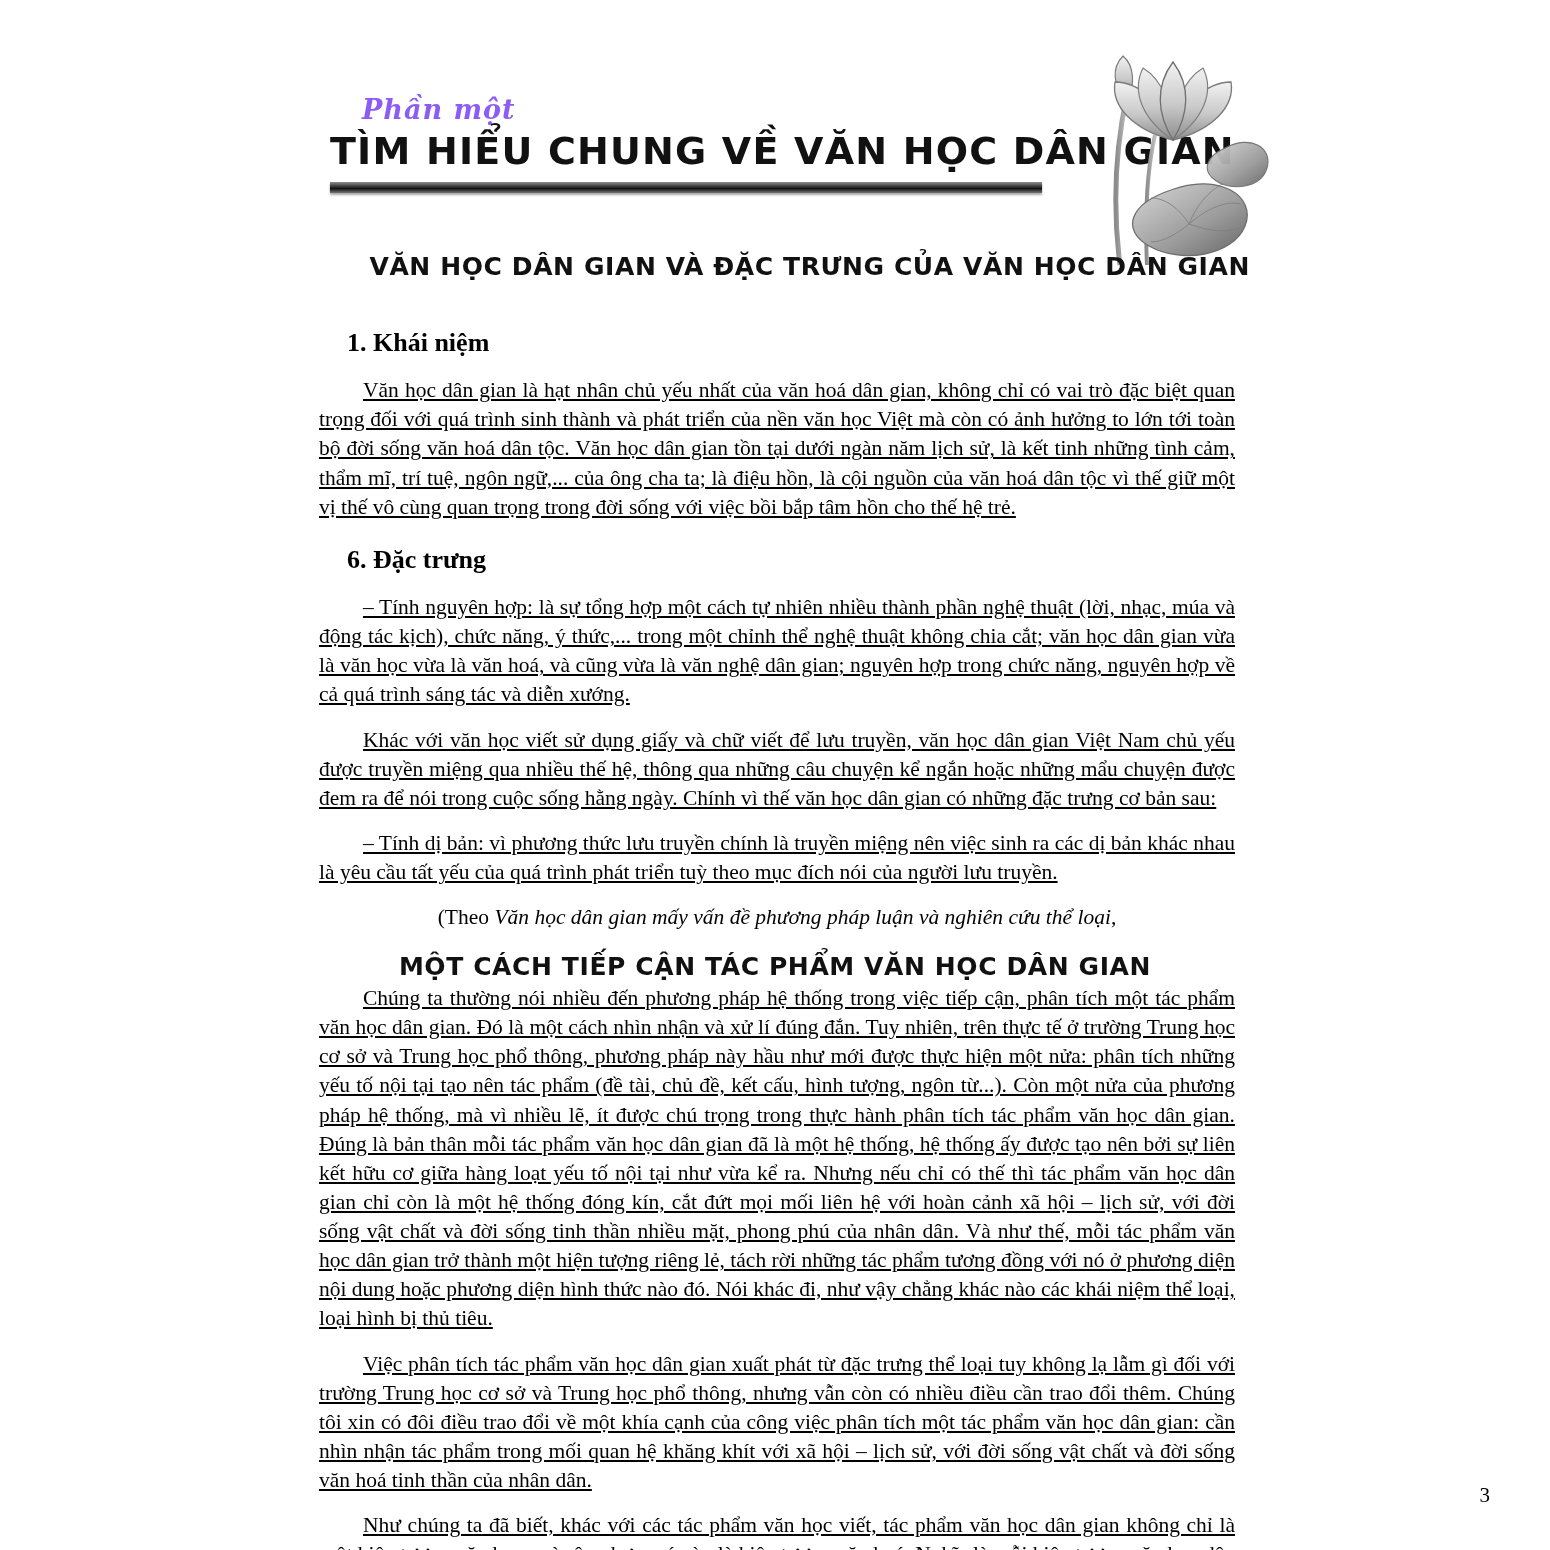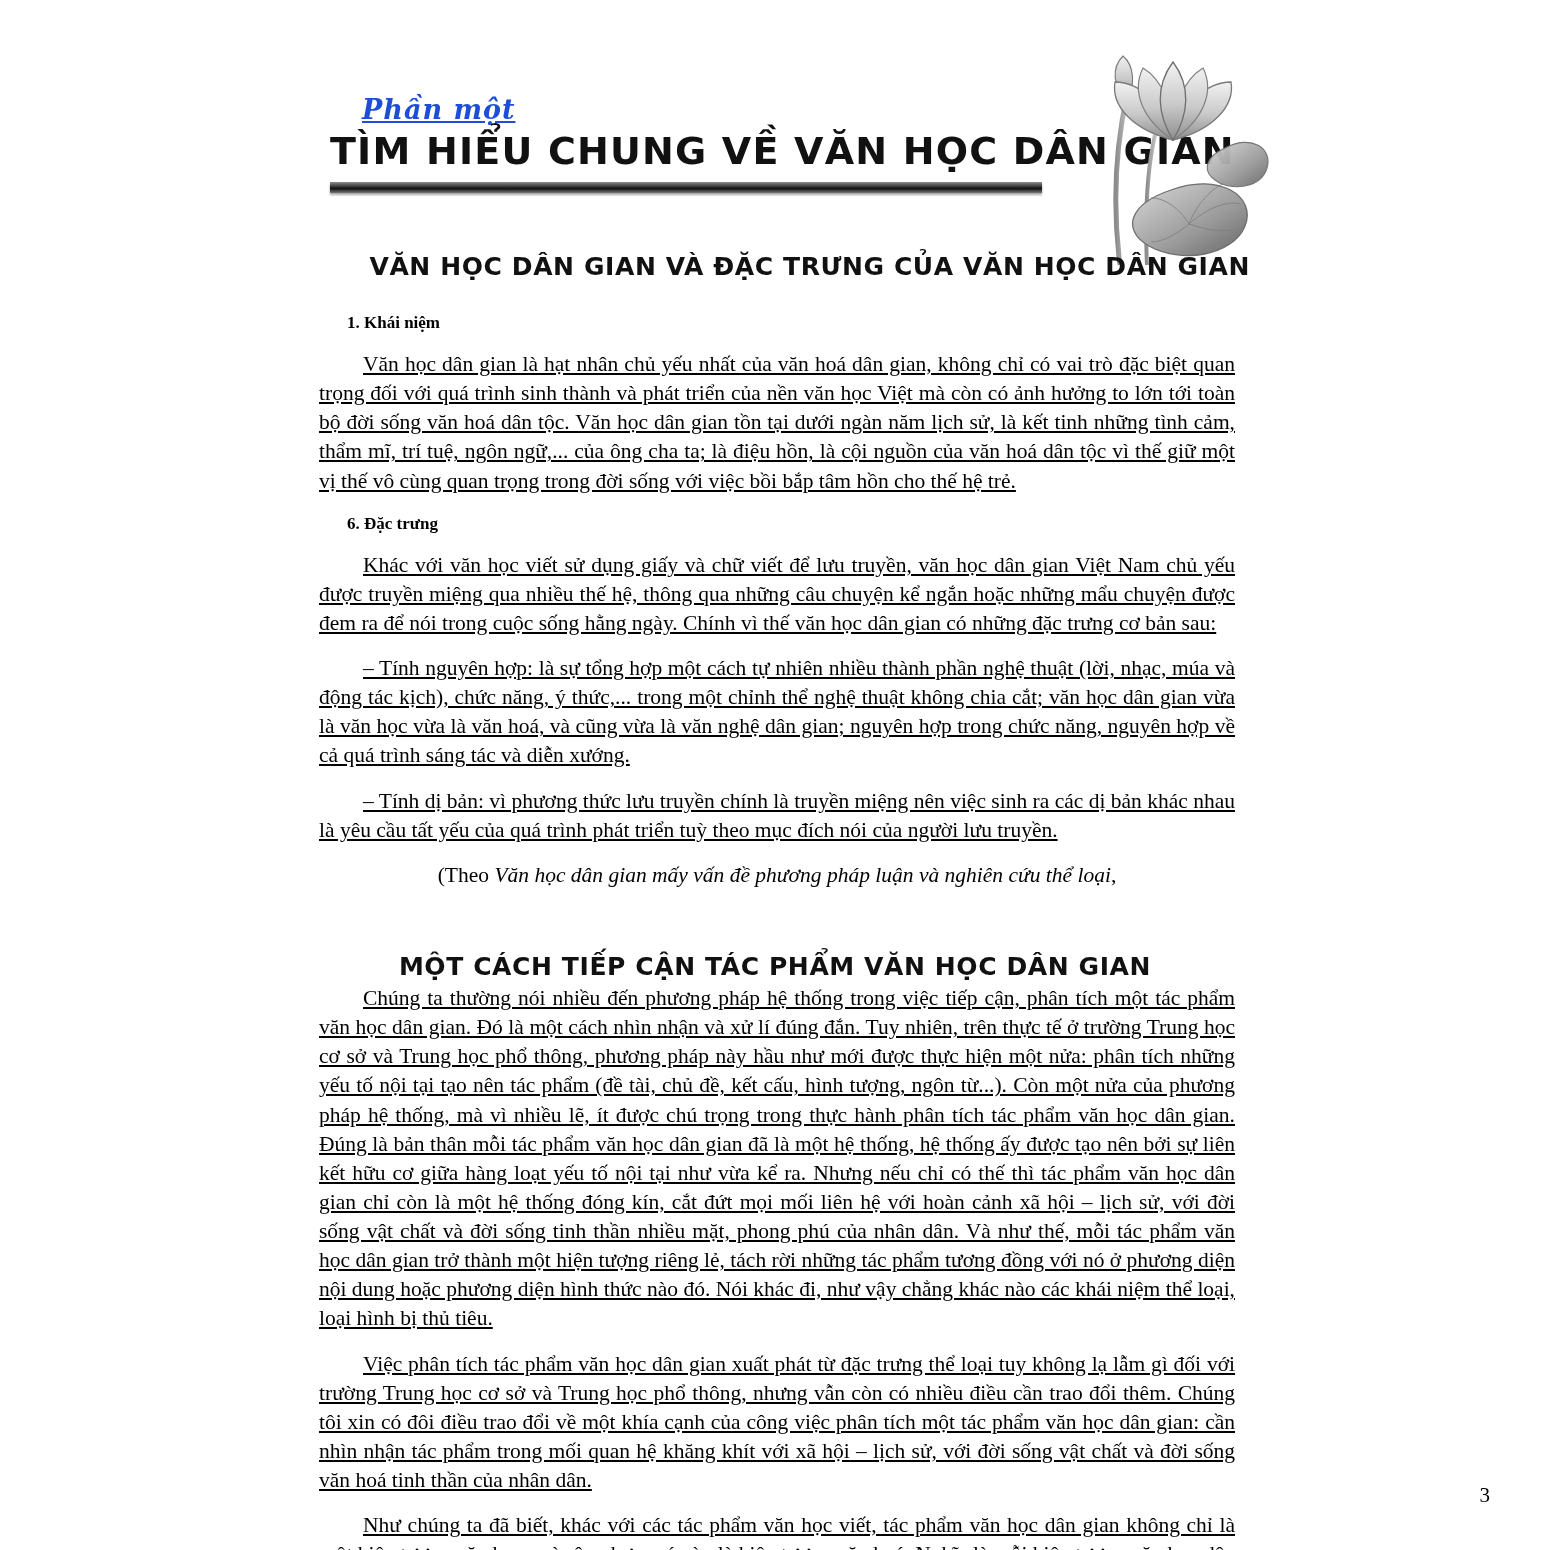--- a/index.html
+++ b/index.html
@@ -28,24 +28,23 @@
     left: 330px;
     top: 95px;
     width: 720px;
   }
   .part-script {
     font-family: "DejaVu Serif", serif;
     font-style: italic;
     font-weight: bold;
     font-size: 27px;
     letter-spacing: 1px;
-    color: #1d4ed8;
+    color: #8b5cf6;
     margin-left: 32px;
     line-height: 1.1;
-    text-decoration: underline;
   }
   .part-title {
     font-family: "DejaVu Sans", sans-serif;
     font-weight: bold;
     font-size: 38px;
     letter-spacing: 1.2px;
     color: #111;
     margin-top: 4px;
     white-space: nowrap;
   }
@@ -85,23 +84,23 @@
     width: 948px;
     font-size: 21.5px;
     line-height: 1.355;
     text-align: justify;
   }
   #content-1 { top: 305px; }
   #content-2 { top: 968px; }
 
   .sub-head {
     font-weight: bold;
-    font-size: 17px;
+    font-size: 26px;
     text-indent: 44px;
-    margin: 6px 0 0 0;
+    margin: 20px 0 0 0;
   }
   p.para {
     margin: 16px;
     text-indent: 44px;
     text-decoration: underline;
   }
   p.para.spaced { margin-top: 2px; }
   .attrib {
     margin: 4px 0 0 0;
     text-align: center;
@@ -177,22 +176,22 @@
       </g>
     </svg>
   </div>
 
   <div class="section-heading" id="heading-1">VĂN HỌC DÂN GIAN VÀ ĐẶC TRƯNG CỦA VĂN HỌC DÂN GIAN</div>
 
   <div class="content" id="content-1">
     <p class="sub-head">1. Khái niệm</p>
     <p class="para">Văn học dân gian là hạt nhân chủ yếu nhất của văn hoá dân gian, không chỉ có vai trò đặc biệt quan trọng đối với quá trình sinh thành và phát triển của nền văn học Việt mà còn có ảnh hưởng to lớn tới toàn bộ đời sống văn hoá dân tộc. Văn học dân gian tồn tại dưới ngàn năm lịch sử, là kết tinh những tình cảm, thẩm mĩ, trí tuệ, ngôn ngữ,... của ông cha ta; là điệu hồn, là cội nguồn của văn hoá dân tộc vì thế giữ một vị thế vô cùng quan trọng trong đời sống với việc bồi bắp tâm hồn cho thế hệ trẻ.</p>
     <p class="sub-head">6. Đặc trưng</p>
+    <p class="para">– Tính nguyên hợp: là sự tổng hợp một cách tự nhiên nhiều thành phần nghệ thuật (lời, nhạc, múa và động tác kịch), chức năng, ý thức,... trong một chỉnh thể nghệ thuật không chia cắt; văn học dân gian vừa là văn học vừa là văn hoá, và cũng vừa là văn nghệ dân gian; nguyên hợp trong chức năng, nguyên hợp về cả quá trình sáng tác và diễn xướng.</p>
     <p class="para">Khác với văn học viết sử dụng giấy và chữ viết để lưu truyền, văn học dân gian Việt Nam chủ yếu được truyền miệng qua nhiều thế hệ, thông qua những câu chuyện kể ngắn hoặc những mẩu chuyện được đem ra để nói trong cuộc sống hằng ngày. Chính vì thế văn học dân gian có những đặc trưng cơ bản sau:</p>
-    <p class="para">– Tính nguyên hợp: là sự tổng hợp một cách tự nhiên nhiều thành phần nghệ thuật (lời, nhạc, múa và động tác kịch), chức năng, ý thức,... trong một chỉnh thể nghệ thuật không chia cắt; văn học dân gian vừa là văn học vừa là văn hoá, và cũng vừa là văn nghệ dân gian; nguyên hợp trong chức năng, nguyên hợp về cả quá trình sáng tác và diễn xướng.</p>
     <p class="para">– Tính dị bản: vì phương thức lưu truyền chính là truyền miệng nên việc sinh ra các dị bản khác nhau là yêu cầu tất yếu của quá trình phát triển tuỳ theo mục đích nói của người lưu truyền.</p>
     <p class="attrib">
       <span>(Theo </span><span class="it">Văn học dân gian mấy vấn đề phương pháp luận và nghiên cứu thể loại</span><span>,</span>
     </p>
   </div>
 
   <div class="section-heading" id="heading-2">MỘT CÁCH TIẾP CẬN TÁC PHẨM VĂN HỌC DÂN GIAN</div>
 
   <div class="content" id="content-2">
     <p class="para">Chúng ta thường nói nhiều đến phương pháp hệ thống trong việc tiếp cận, phân tích một tác phẩm văn học dân gian. Đó là một cách nhìn nhận và xử lí đúng đắn. Tuy nhiên, trên thực tế ở trường Trung học cơ sở và Trung học phổ thông, phương pháp này hầu như mới được thực hiện một nửa: phân tích những yếu tố nội tại tạo nên tác phẩm (đề tài, chủ đề, kết cấu, hình tượng, ngôn từ...). Còn một nửa của phương pháp hệ thống, mà vì nhiều lẽ, ít được chú trọng trong thực hành phân tích tác phẩm văn học dân gian. Đúng là bản thân mỗi tác phẩm văn học dân gian đã là một hệ thống, hệ thống ấy được tạo nên bởi sự liên kết hữu cơ giữa hàng loạt yếu tố nội tại như vừa kể ra. Nhưng nếu chỉ có thế thì tác phẩm văn học dân gian chỉ còn là một hệ thống đóng kín, cắt đứt mọi mối liên hệ với hoàn cảnh xã hội – lịch sử, với đời sống vật chất và đời sống tinh thần nhiều mặt, phong phú của nhân dân. Và như thế, mỗi tác phẩm văn học dân gian trở thành một hiện tượng riêng lẻ, tách rời những tác phẩm tương đồng với nó ở phương diện nội dung hoặc phương diện hình thức nào đó. Nói khác đi, như vậy chẳng khác nào các khái niệm thể loại, loại hình bị thủ tiêu.</p>

